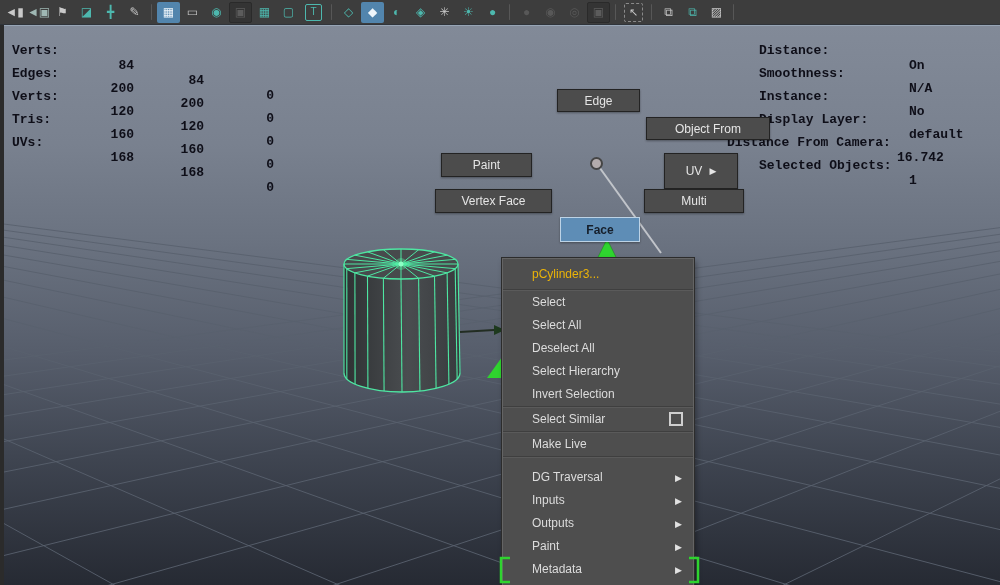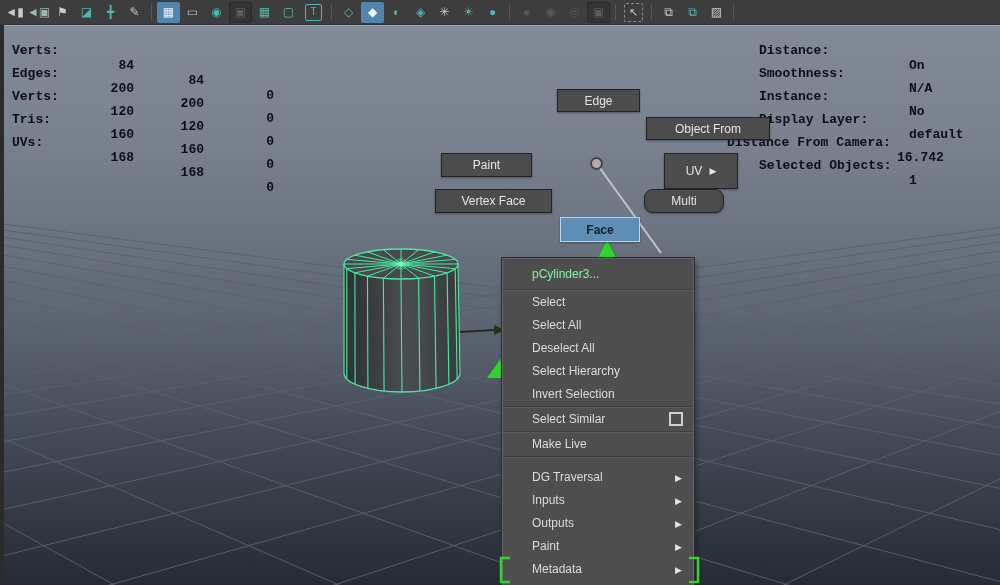--- a/index.html
+++ b/index.html
@@ -66,21 +66,21 @@
     background:#b3abac;border:2px solid #454545;box-sizing:border-box;z-index:2;
   }
 
   
   .ctx-menu{
     position:absolute;left:498px;top:232px;width:192px;height:336px;z-index:4;
     background:#4e4e4e;border:1px solid #646464;outline:1px solid #2c2c2c;
     box-sizing:border-box;font-size:12px;color:#dcdcdc;
     box-shadow:2px 3px 6px rgba(0,0,0,0.4);
   }
-  .ctx-title{height:30px;line-height:30px;padding-left:29px;color:#86efac;}
+  .ctx-title{height:30px;line-height:30px;padding-left:29px;color:#eab308;}
   .ctx-sep{height:0;border-top:1px solid #3f3f3f;border-bottom:1px solid #5a5a5a;}
   .gap8{height:8px;}
   .ctx-item{position:relative;height:23px;line-height:23px;padding-left:29px;}
   .ctx-item .arrow{position:absolute;right:11px;top:1px;font-size:9px;color:#e2e2e2;}
   .optbox{position:absolute;right:10px;top:4px;width:14px;height:14px;
           border:2px solid #cfcfcf;box-sizing:border-box;background:transparent;}
 </style>
 </head>
 <body>
 
@@ -269,21 +269,21 @@
   <div class="mm-btn" style="left:437px;top:127px;width:91px;height:24px;">
     <span>Paint</span>
   </div>
   <div class="mm-btn" style="left:660px;top:127px;width:74px;height:36px;">
     <span>UV</span>
     <span class="sub-arrow">▶</span>
   </div>
   <div class="mm-btn" style="left:431px;top:163px;width:117px;height:24px;">
     <span>Vertex Face</span>
   </div>
-  <div class="mm-btn" style="left:640px;top:163px;width:80px;height:24px;border-radius:9px;">
+  <div class="mm-btn" style="left:640px;top:163px;width:100px;height:24px;">
     <span>Multi</span>
   </div>
   <div class="mm-btn selected" style="left:556px;top:191px;width:80px;height:25px;">
     <span>Face</span>
   </div>
 
   <div class="ctx-menu">
     <div class="ctx-title">pCylinder3...</div>
     <div class="ctx-sep"></div>
     <div class="ctx-item">

